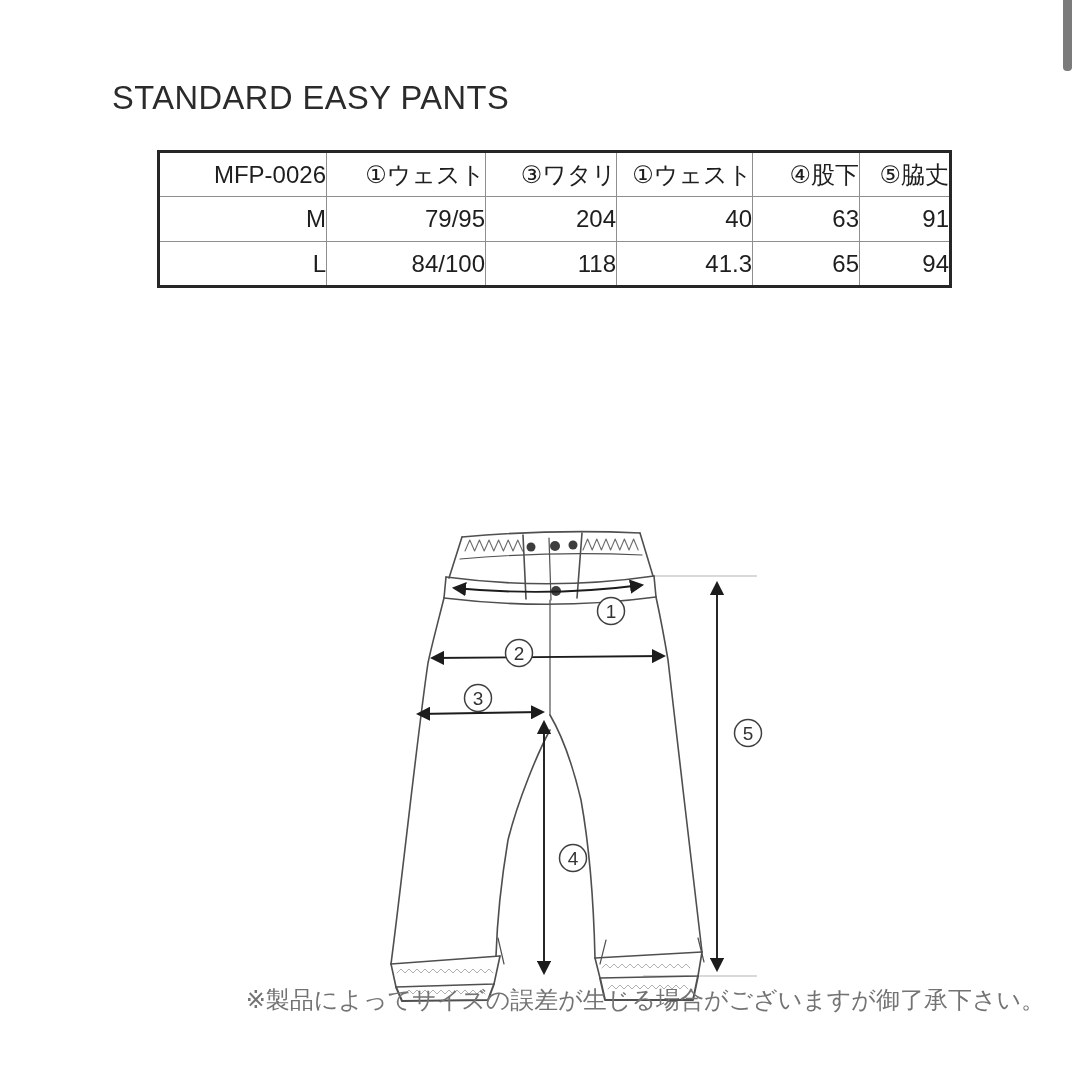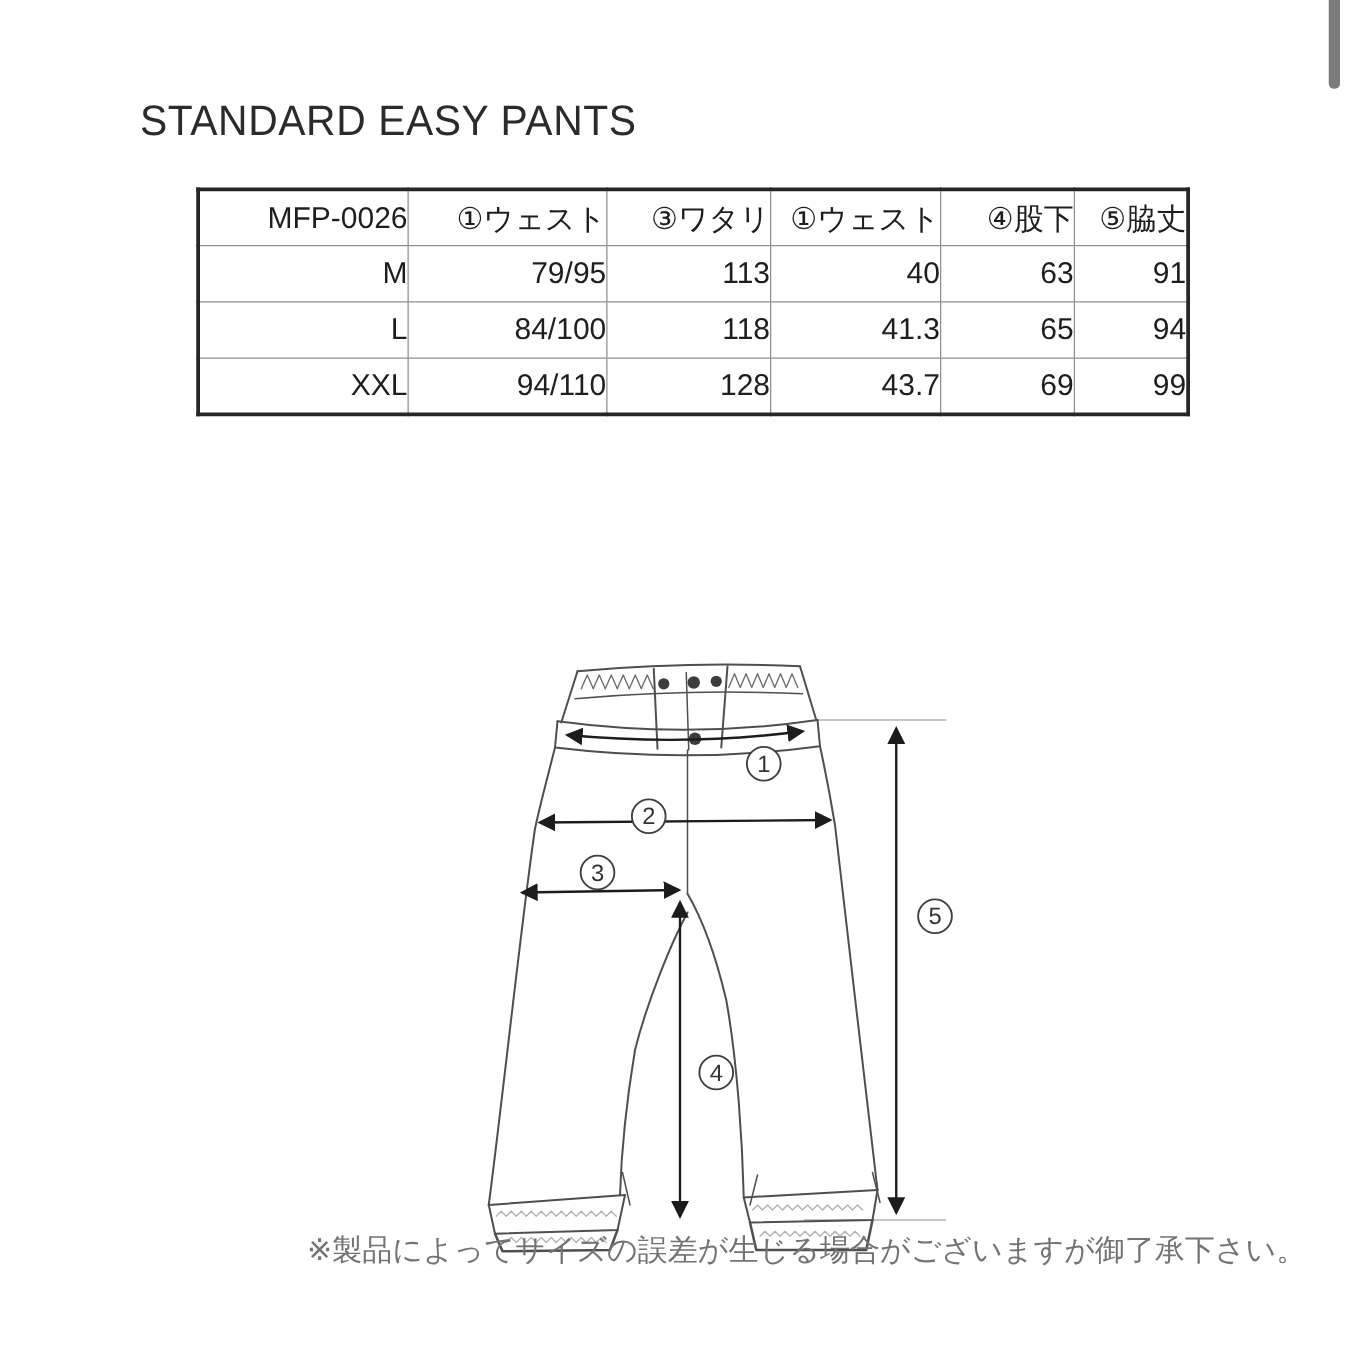--- a/index.html
+++ b/index.html
@@ -59,40 +59,32 @@
       <th>③ワタリ</th>
       <th>①ウェスト</th>
       <th>④股下</th>
       <th>⑤脇丈</th>
     </tr>
   </thead>
   <tbody>
     <tr class="data">
       <td class="sizecell">M</td>
       <td>79/95</td>
-      <td>113</td>
+      <td>204</td>
       <td>40</td>
       <td>63</td>
       <td>91</td>
     </tr>
     <tr class="data">
       <td class="sizecell">L</td>
       <td>84/100</td>
       <td>118</td>
       <td>41.3</td>
       <td>65</td>
       <td>94</td>
-    </tr>
-    <tr class="data">
-      <td class="sizecell">XXL</td>
-      <td>94/110</td>
-      <td>128</td>
-      <td>43.7</td>
-      <td>69</td>
-      <td>99</td>
     </tr>
   </tbody>
 </table>
 
 <svg class="diagram" width="420" height="520" viewBox="0 0 420 520">
   <defs>
     <marker id="ah" viewBox="0 0 10 10" refX="8.5" refY="5" markerWidth="7.5" markerHeight="7.5" orient="auto-start-reverse">
       <path d="M0,0 L10,5 L0,10 z" fill="#1c1c1c"></path>
     </marker>
   </defs>

